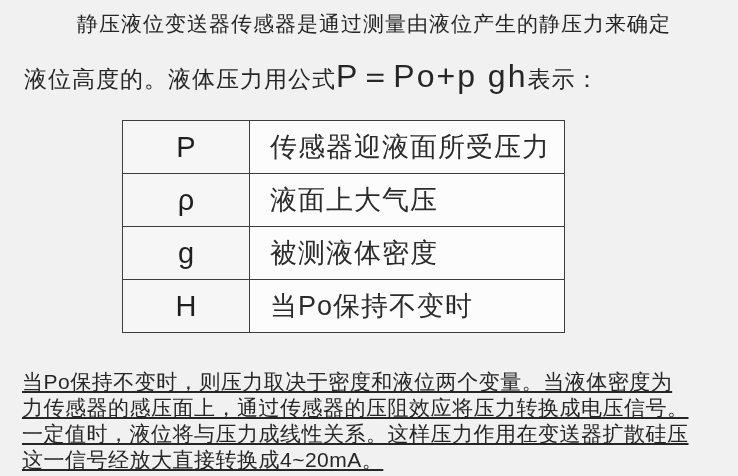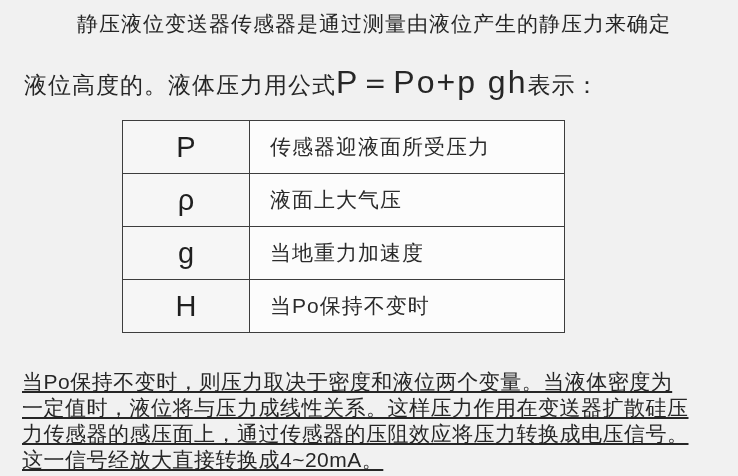--- a/index.html
+++ b/index.html
@@ -27,21 +27,21 @@
     width: 700px;
   }
   .intro-line1 {
     font-size: 21px;
     line-height: 40px;
     letter-spacing: 1px;
     white-space: nowrap;
     text-align: center;
   }
   .intro-line2 {
-    margin-top: 17px;
+    margin-top: 11px;
     font-size: 23px;
     letter-spacing: 1px;
     white-space: nowrap;
   }
   .formula {
     font-size: 32px;
     letter-spacing: 2px;
     vertical-align: baseline;
   }
   
@@ -61,21 +61,21 @@
   }
   td.sym {
     width: 124px;
     text-align: center;
     font-size: 29px;
     background: #f6f6f6;
     color: #1f1f1f;
   }
   td.desc {
     padding-left: 20px;
-    font-size: 21px;
+    font-size: 27px;
     letter-spacing: 1px;
     background: #fcfcfc;
     color: #2b2b2b;
   }
   
   .body-para {
     position: absolute;
     left: 22px;
     top: 369px;
     width: 700px;
@@ -103,29 +103,29 @@
       <tr>
         <td class="sym">P</td>
         <td class="desc">传感器迎液面所受压力</td>
       </tr>
       <tr>
         <td class="sym">ρ</td>
         <td class="desc">液面上大气压</td>
       </tr>
       <tr>
         <td class="sym">g</td>
-        <td class="desc">当地重力加速度</td>
+        <td class="desc">被测液体密度</td>
       </tr>
       <tr>
         <td class="sym">H</td>
         <td class="desc">当Po保持不变时</td>
       </tr>
     </tbody>
   </table>
 
   <div class="body-para">
     <div class="pline">当Po保持不变时，则压力取决于密度和液位两个变量。当液体密度为</div>
+    <div class="pline">力传感器的感压面上，通过传感器的压阻效应将压力转换成电压信号。</div>
     <div class="pline">一定值时，液位将与压力成线性关系。这样压力作用在变送器扩散硅压</div>
-    <div class="pline">力传感器的感压面上，通过传感器的压阻效应将压力转换成电压信号。</div>
     <div class="pline">这一信号经放大直接转换成4~20mA。</div>
   </div>
 
 </div>
 
 </body></html>

